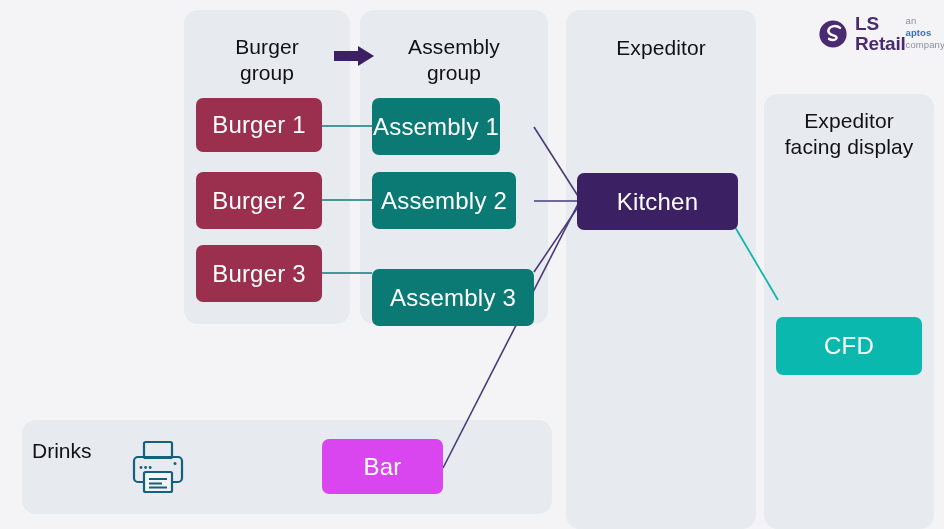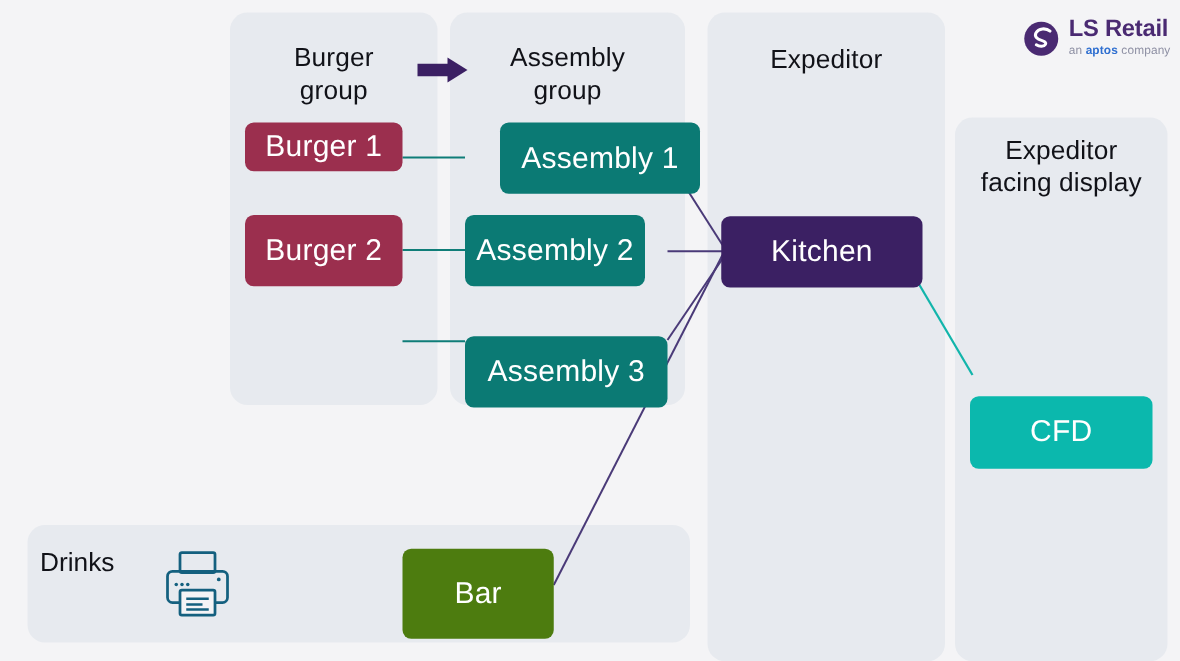--- a/index.html
+++ b/index.html
@@ -51,21 +51,21 @@
     position:absolute;
     color:#111218;
     font-size:21px;
     line-height:27px;
   }
   .printer-icon { position:absolute; }
 
   
   .logo { position:absolute; display:flex; align-items:center; }
   .logo-mark { width:30px; height:30px; flex:0 0 30px; }
-  .logo-text { margin-left:7px; display:flex; flex-direction:column; }
+  .logo-text { margin-left:7px; display:flex; flex-direction:row; }
   .logo-name {
     font-size:19px; font-weight:bold; color:#4a2a72;
     letter-spacing:-0.2px; line-height:20px;
   }
   .logo-tag {
     font-size:9.5px; color:#8d8fa3; line-height:12px;
     margin-top:1px; letter-spacing:0.1px;
   }
   .logo-tag b { color:#2f6fd0; font-weight:bold; }
 </style>
@@ -113,46 +113,49 @@
 
     <line x1="534" y1="127" x2="578" y2="196" stroke="#4a3a78" stroke-width="1.6"></line>
     <line x1="534" y1="201" x2="578" y2="201" stroke="#4a3a78" stroke-width="1.6"></line>
     <line x1="534" y1="272" x2="578" y2="207" stroke="#4a3a78" stroke-width="1.6"></line>
 
     <line x1="443" y1="468" x2="578" y2="204" stroke="#4a3a78" stroke-width="1.6"></line>
 
     <line x1="735" y1="227" x2="778" y2="300" stroke="#12b5ab" stroke-width="1.8"></line>
   </svg>
 
-  <div class="node" style="left:196px; top:98px; width:126px; height:39px; background:#9b2f4e;">
+  <div class="node" style="left:196px; top:98px; width:126px; height:54px; background:#9b2f4e;">
     <span>Burger 1</span>
   </div>
   <div class="node" style="left:196px; top:172px; width:126px; height:57px; background:#9b2f4e;">
     <span>Burger 2</span>
   </div>
+  <div class="node" style="left:196px; top:245px; width:126px; height:57px; background:#9b2f4e;">
+    <span>Burger 3</span>
+  </div>
 
-  <div class="node" style="left:372px; top:98px; width:160px; height:57px; background:#0b7a74;margin-left:28px;">
+  <div class="node" style="left:372px; top:98px; width:128px; height:57px; background:#0b7a74;">
     <span>Assembly 1</span>
   </div>
   <div class="node" style="left:372px; top:172px; width:144px; height:57px; background:#0b7a74;">
     <span>Assembly 2</span>
   </div>
   <div class="node" style="left:372px; top:245px; width:162px; height:57px; background:#0b7a74;margin-top:24px;">
     <span>Assembly 3</span>
   </div>
 
   <div class="node" style="left:577px; top:173px; width:161px; height:57px; background:#3b2063;">
     <span>Kitchen</span>
   </div>
 
   <div class="node" style="left:776px; top:279px; width:146px; height:58px; background:#0bb8ad;margin-top:38px;">
     <span>CFD</span>
   </div>
 
-  <div class="node" style="left:322px; top:439px; width:121px; height:72px; background:#4d7c0f;">
+  <div class="node" style="left:322px; top:439px; width:121px; height:55px; background:#d946ef;">
     <span>Bar</span>
   </div>
 
   <svg class="wires over" viewBox="0 0 944 529" width="944" height="529" style="pointer-events:none;">
     <g transform="translate(334,46)">
       <rect x="0" y="5" width="27" height="10" fill="#3b2063"></rect>
       <polygon points="24,0 40,10 24,20" fill="#3b2063"></polygon>
     </g>
   </svg>
 

